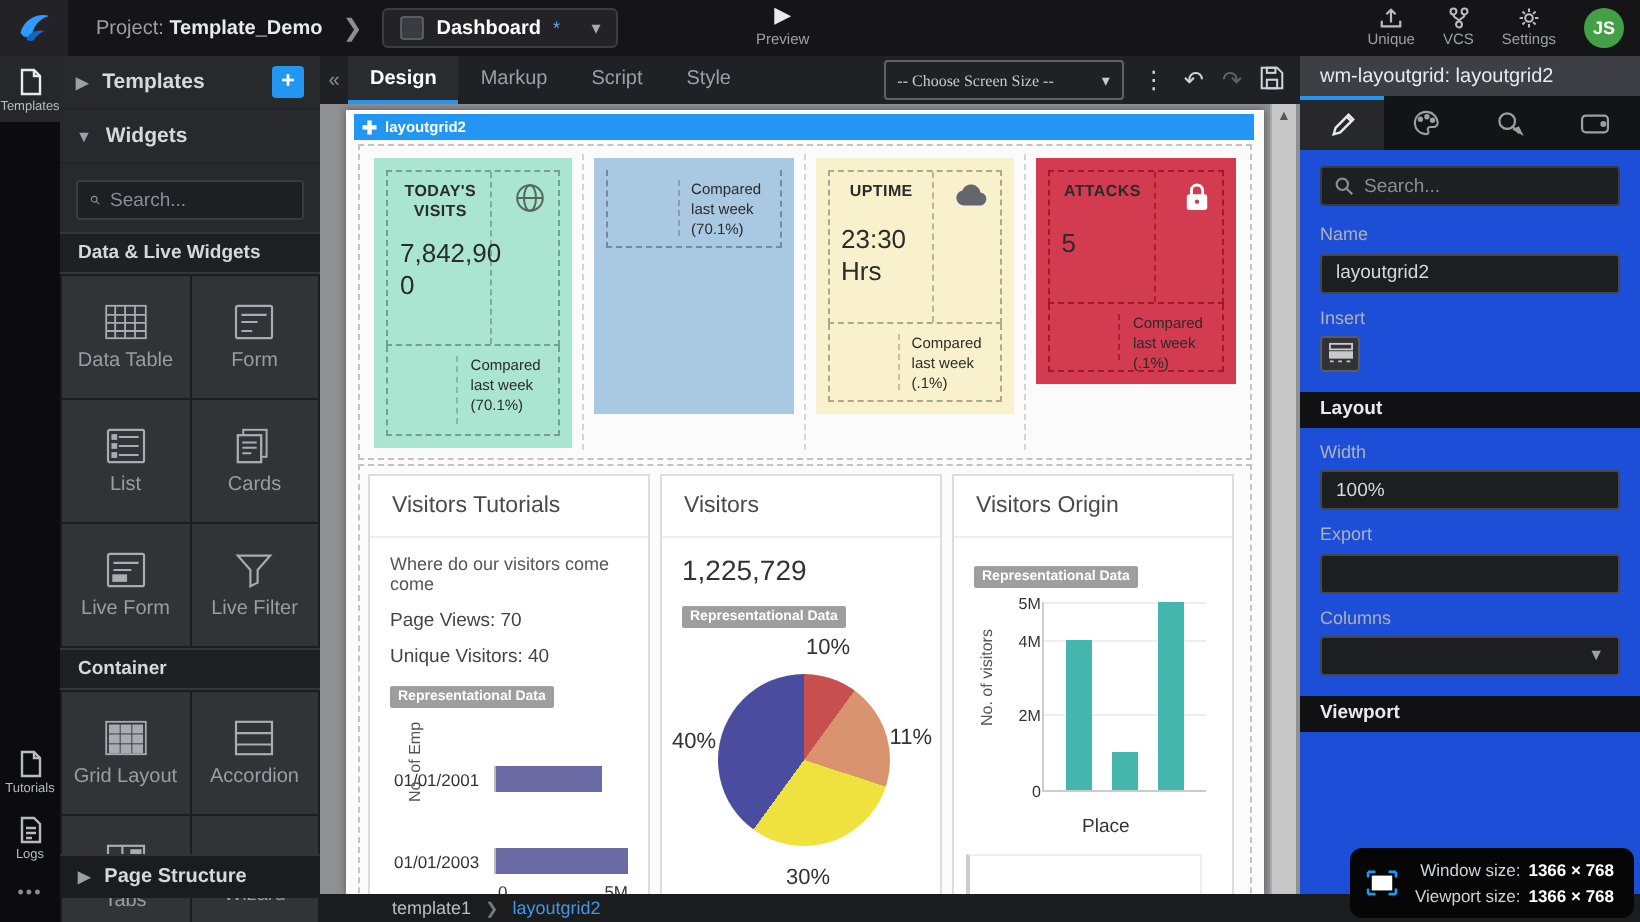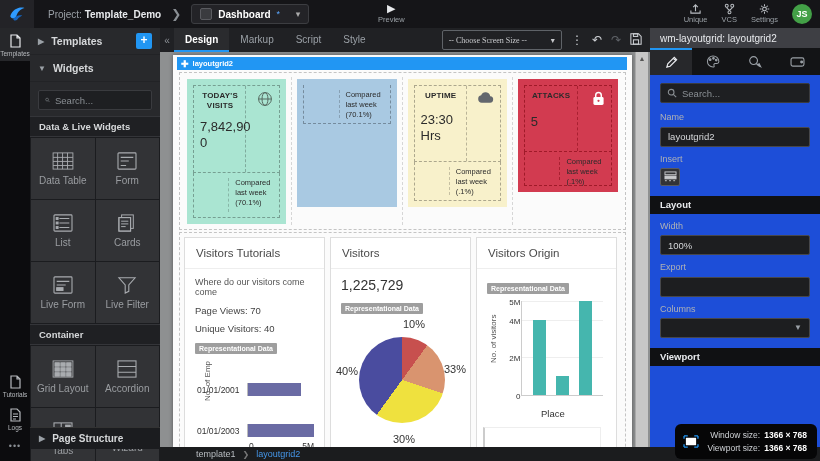--- a/index.html
+++ b/index.html
@@ -471,21 +471,21 @@
         </div>
 
         <div class="panel">
           <div class="panel-title">Visitors</div>
           <div class="panel-body">
             <div class="vis-value">1,225,729</div>
             <span class="rep-badge">Representational Data</span>
             <div class="pie-wrap">
               <div class="pie" style="background: conic-gradient(rgb(199, 80, 78) 0deg, rgb(199, 80, 78) 36deg, rgb(217, 148, 111) 36deg, rgb(217, 148, 111) 108deg, rgb(239, 225, 62) 108deg, rgb(239, 225, 62) 216deg, rgb(74, 76, 159) 216deg, rgb(74, 76, 159) 360deg);"></div>
               <span class="pie-lbl pl-top">10%</span>
-              <span class="pie-lbl pl-right">33%</span>
+              <span class="pie-lbl pl-right">11%</span>
               <span class="pie-lbl pl-bottom">30%</span>
               <span class="pie-lbl pl-left">40%</span>
             </div>
             
           </div>
         </div>
 
         <div class="panel">
           <div class="panel-title">Visitors Origin</div>
           <div class="panel-body">

